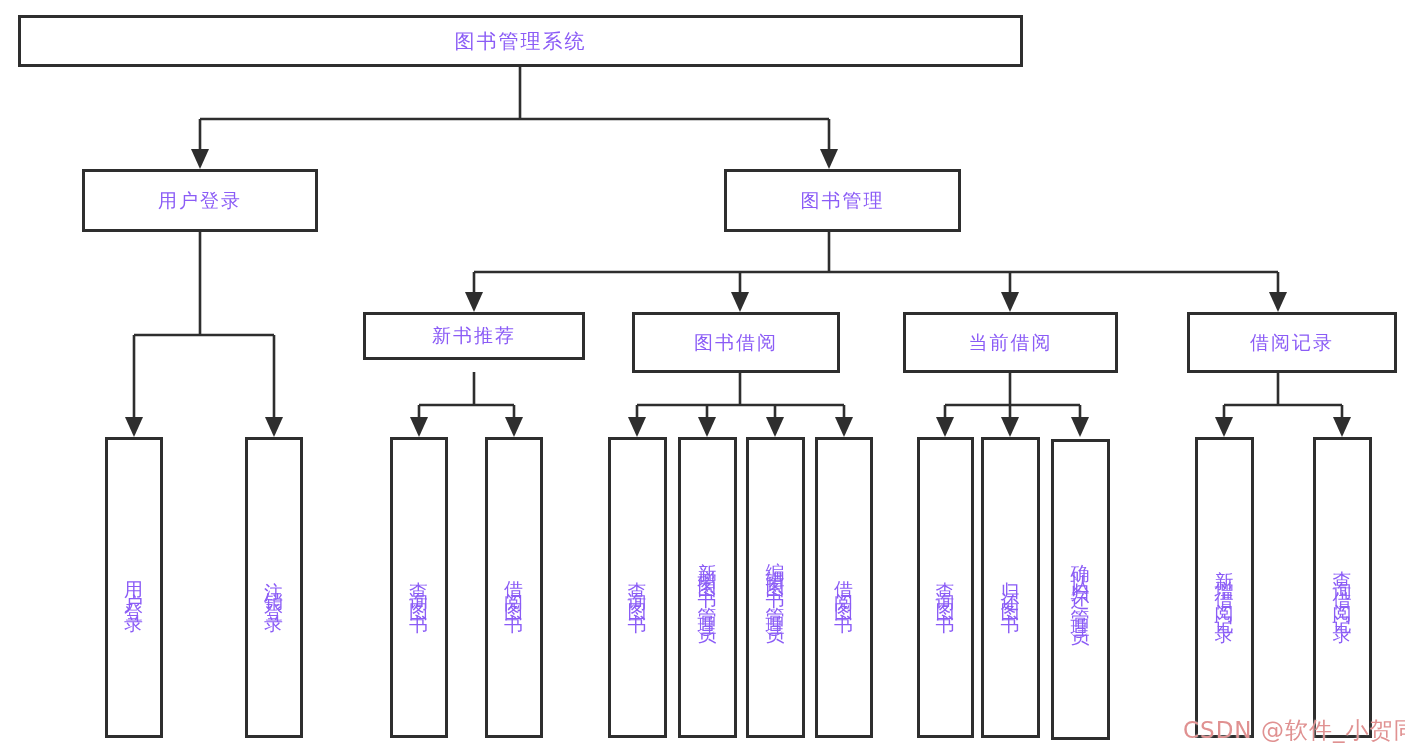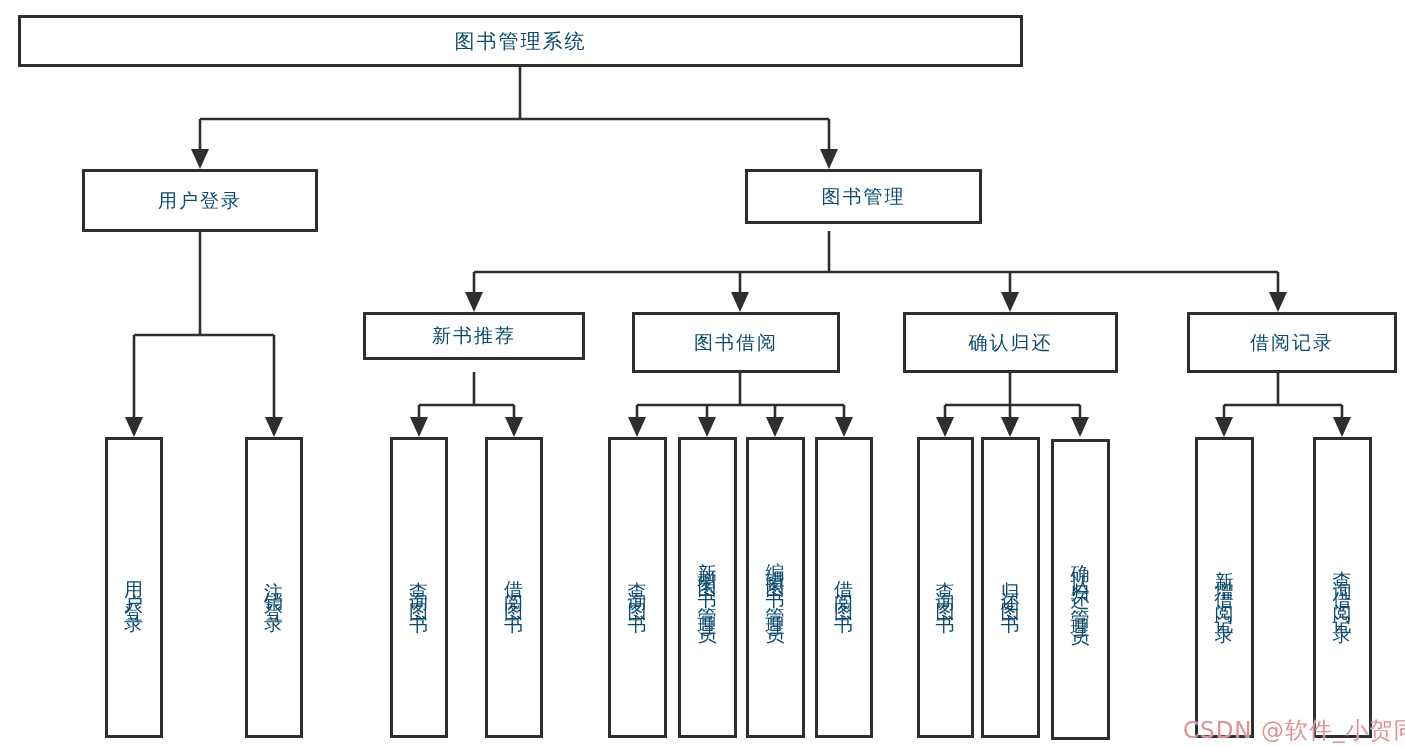--- a/index.html
+++ b/index.html
@@ -19,21 +19,21 @@
     position: absolute;
     left: 0;
     top: 0;
     z-index: 1;
   }
   .box {
     position: absolute;
     box-sizing: border-box;
     border: 3px solid #2e2e2e;
     background: #ffffff;
-    color: #0c4a6e;
+    color: #8b5cf6;
     display: flex;
     align-items: center;
     justify-content: center;
     z-index: 2;
   }
   .box.h {
     font-size: 19px;
     letter-spacing: 2px;
     white-space: nowrap;
   }
@@ -132,25 +132,25 @@
       <path d="M1010 437 L1001 417 H1019 Z"></path>
       <path d="M1080 437 L1071 417 H1089 Z"></path>
       <path d="M1224 437 L1215 417 H1233 Z"></path>
       <path d="M1342 437 L1333 417 H1351 Z"></path>
     </g>
   </svg>
 
   <div class="box h root" style="left:18px; top:15px; width:1005px; height:52px;">图书管理系统</div>
 
   <div class="box h" style="left:82px; top:169px; width:236px; height:63px;">用户登录</div>
-  <div class="box h" style="left:745px; top:169px; width:237px; height:55px;">图书管理</div>
+  <div class="box h" style="left:724px; top:169px; width:237px; height:63px;">图书管理</div>
 
   <div class="box h" style="left:363px; top:312px; width:222px; height:48px;">新书推荐</div>
   <div class="box h" style="left:632px; top:312px; width:208px; height:61px;">图书借阅</div>
-  <div class="box h" style="left:903px; top:312px; width:215px; height:61px;">确认归还</div>
+  <div class="box h" style="left:903px; top:312px; width:215px; height:61px;">当前借阅</div>
   <div class="box h" style="left:1173px; top:312px; width:210px; height:61px;margin-left:14px;">借阅记录</div>
 
   <div class="box v" style="left:105px; top:437px; width:58px; height:301px;">用户登录</div>
   <div class="box v" style="left:245px; top:437px; width:58px; height:301px;">注销登录</div>
 
   <div class="box v" style="left:390px; top:437px; width:58px; height:301px;">查询图书</div>
   <div class="box v" style="left:485px; top:437px; width:58px; height:301px;">借阅图书</div>
 
   <div class="box v" style="left:608px; top:437px; width:59px; height:301px;">查询图书</div>
   <div class="box v tight" style="left:678px; top:437px; width:59px; height:301px;">新增图书（管理员）</div>

